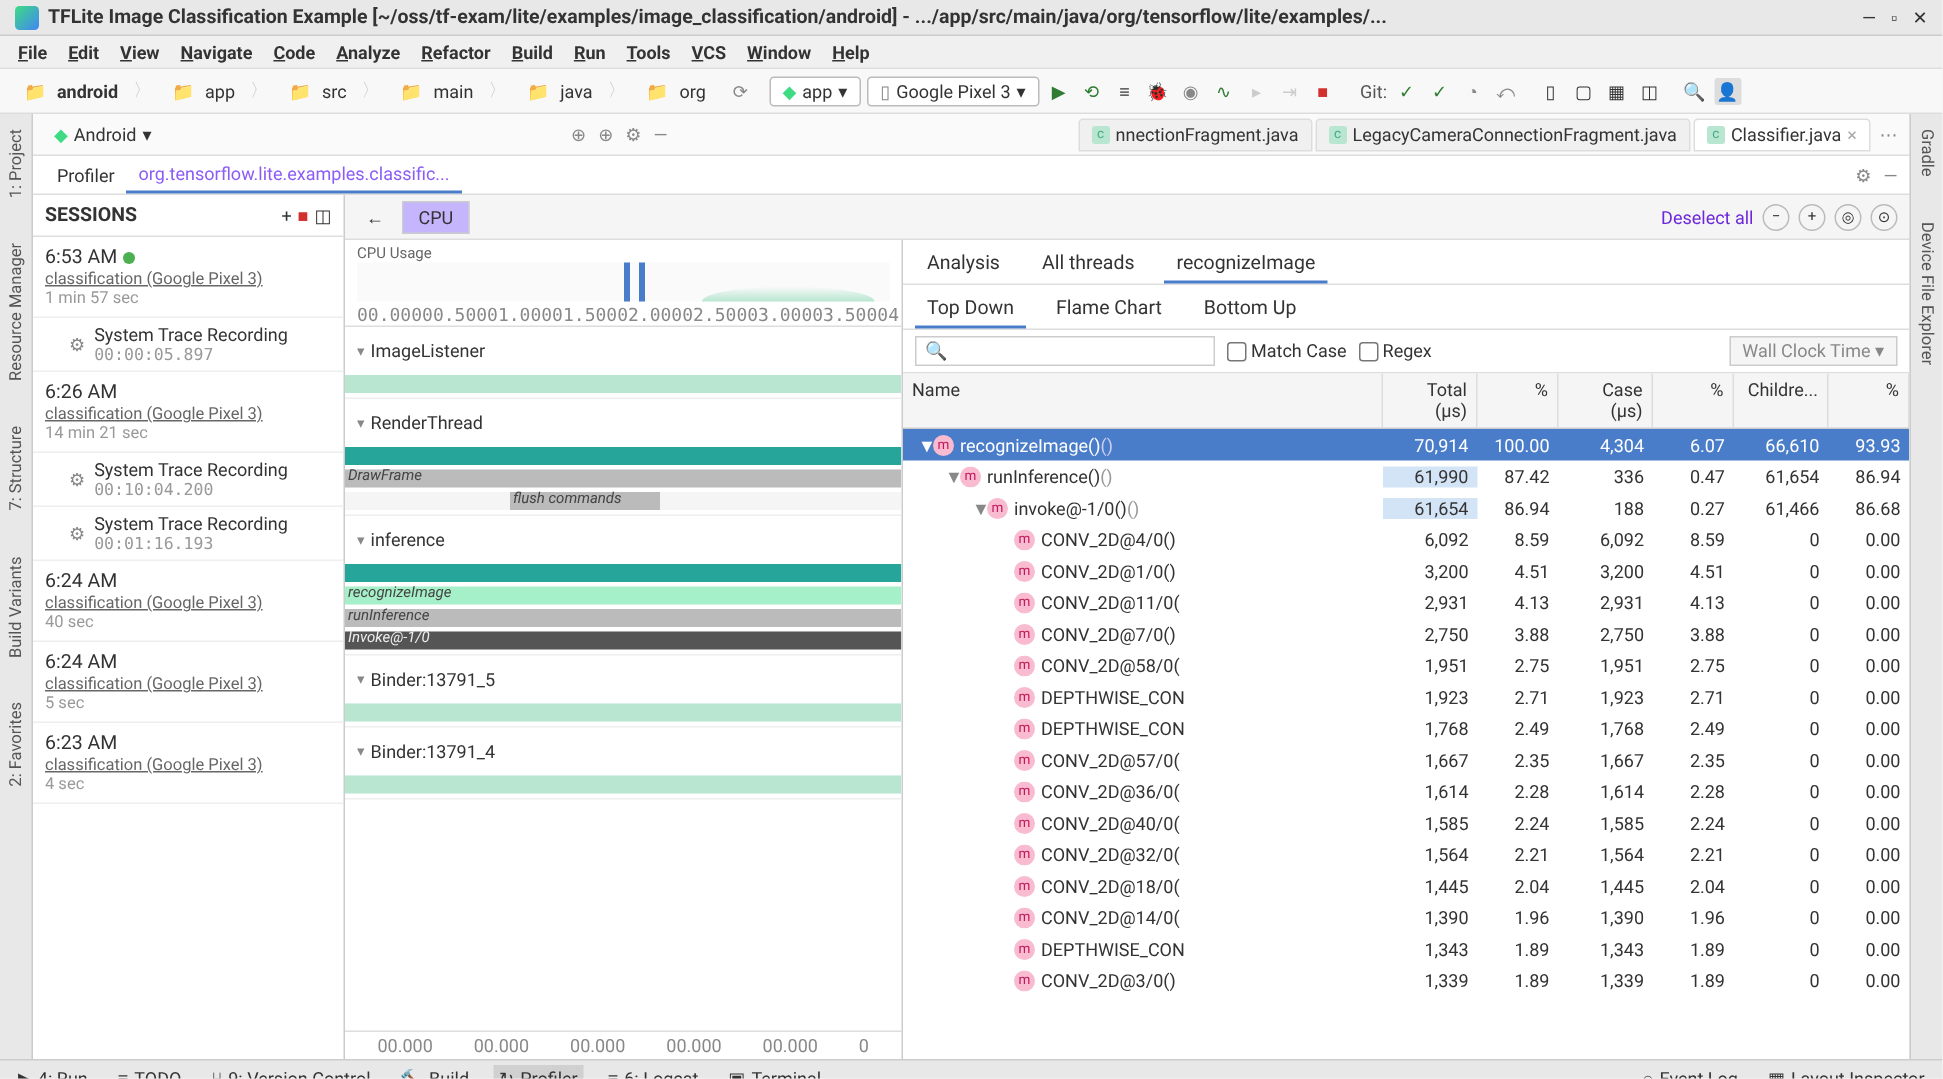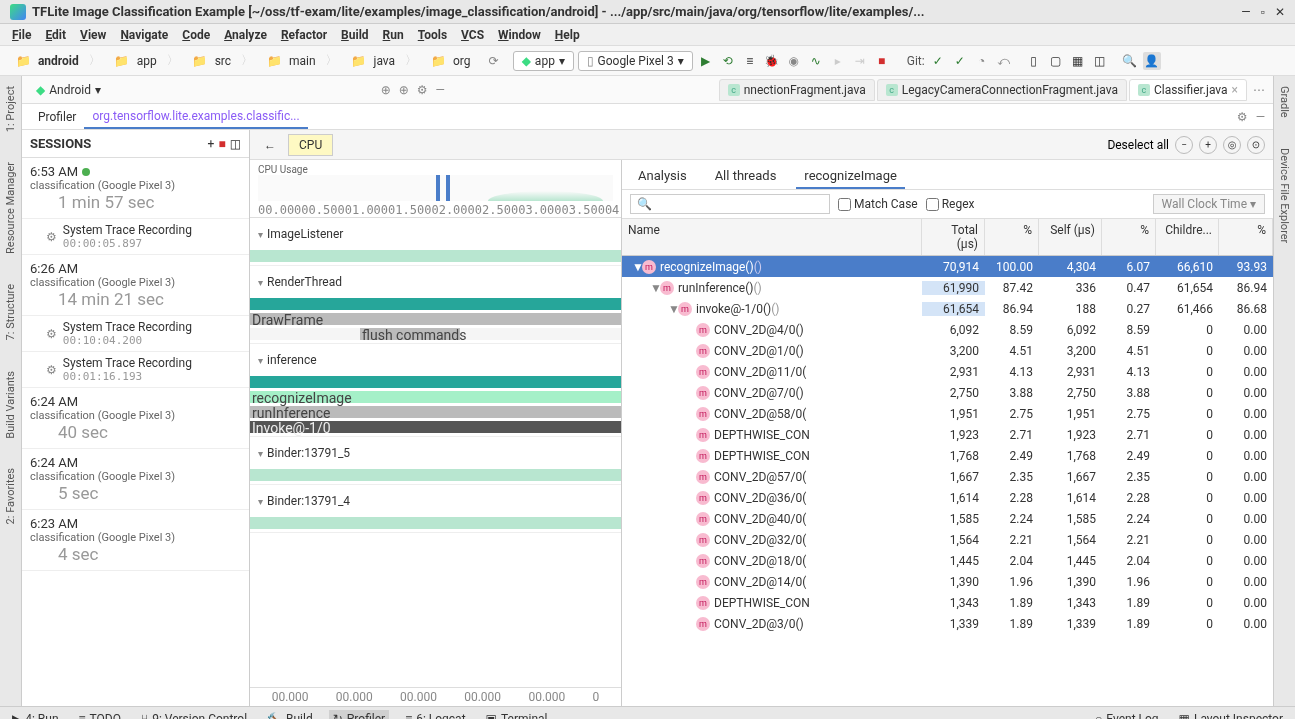--- a/index.html
+++ b/index.html
@@ -40,40 +40,40 @@
 .editor-toolbar .tab { padding: 3px 8px; background: #f0f0f0; border: 1px solid #ddd; border-radius: 3px 3px 0 0; display: flex; align-items: center; gap: 4px; }
 .editor-toolbar .tab.active { background: #fff; }
 .editor-toolbar .tab .ficon { color: #4a8; width: 12px; height: 12px; background: #b8e6d0; border-radius: 2px; display: inline-flex; align-items: center; justify-content: center; font-size: 9px; }
 
 .profiler-header { display: flex; align-items: center; padding: 4px 8px; border-bottom: 1px solid #ddd; background: #fff; height: 26px; }
 .profiler-header .plabel { font-weight: normal; padding: 2px 8px; }
 .profiler-header .pkg { color: #8b5cf6; border-bottom: 2px solid #4a7dc9; padding: 4px 8px; }
 
 .profiler-body { display: flex; flex: 1; overflow: hidden; }
 
-.sessions { width: 228px; border-right: 1px solid #ccc; background: #fff; display: flex; flex-direction: column; }
+.sessions { width: 208px; border-right: 1px solid #ccc; background: #fff; display: flex; flex-direction: column; }
 .sessions-header { padding: 6px 8px; border-bottom: 1px solid #ddd; display: flex; align-items: center; }
 .sessions-header .stitle { font-weight: bold; font-size: 13px; flex: 1; }
 .sessions-header .sbtn { margin-left: 4px; cursor: pointer; }
 .sessions-list { flex: 1; overflow-y: auto; }
 .session { padding: 6px 8px; border-bottom: 1px solid #eee; cursor: pointer; }
 .session .stime { font-size: 13px; display: flex; align-items: center; gap: 4px; }
 .session .slive { width: 8px; height: 8px; background: #4caf50; border-radius: 50%; display: inline-block; }
-.session .sname { color: #666; font-size: 11px; }
-.session .sdur { color: #999; font-size: 17px; margin-left: 28px; }
+.session .sname { color: #666; font-size: 11px; text-decoration: underline; }
+.session .sdur { color: #999; font-size: 11px; }
 .recording { padding: 4px 8px 4px 24px; display: flex; align-items: center; gap: 6px; border-bottom: 1px solid #eee; }
 .recording .ricon { color: #888; }
 .recording .rinfo .rname { font-size: 12px; }
 .recording .rinfo .rdur { font-size: 11px; color: #999; font-family: monospace; }
 
 .cpu-panel { flex: 1; display: flex; flex-direction: column; }
 .cpu-header { display: flex; align-items: center; padding: 4px 8px; border-bottom: 1px solid #ddd; height: 30px; }
 .cpu-header .back { cursor: pointer; padding: 2px 6px; }
-.cpu-header .cselect { border: 1px solid #ccc; padding: 3px 10px; margin-left: 6px; background: #fef9c3; }
-.cpu-header .deselect { margin-left: auto; color: #000000; cursor: pointer; }
+.cpu-header .cselect { border: 1px solid #ccc; padding: 3px 10px; margin-left: 6px; background: #c4b5fd; }
+.cpu-header .deselect { margin-left: auto; color: #6d28d9; cursor: pointer; }
 .cpu-header .cbtn { margin-left: 6px; width: 18px; height: 18px; border: 1px solid #bbb; border-radius: 50%; display: inline-flex; align-items: center; justify-content: center; cursor: pointer; font-size: 10px; }
 
 .cpu-body { display: flex; flex: 1; overflow: hidden; }
 
 .timeline { width: 372px; border-right: 1px solid #ccc; display: flex; flex-direction: column; background: #fff; overflow: hidden; }
 .cpu-usage { border-bottom: 1px solid #ddd; padding: 4px 8px; height: 58px; position: relative; }
 .cpu-usage .clabel { font-size: 10px; color: #666; }
 .cpu-usage .cgraph { height: 26px; position: relative; background: #fafafa; }
 .cpu-usage .cgraph .marker { position: absolute; top: 0; bottom: 0; width: 4px; background: #4a7dc9; left: 178px; }
 .cpu-usage .cgraph .marker2 { position: absolute; top: 0; bottom: 0; width: 4px; background: #4a7dc9; left: 188px; }
@@ -84,21 +84,21 @@
 .threads { flex: 1; overflow-y: hidden; }
 .thread-row { border-bottom: 1px solid #eee; }
 .thread-label { padding: 6px 8px; display: flex; align-items: center; gap: 4px; font-size: 13px; cursor: pointer; height: 32px; }
 .thread-label .tw { color: #888; font-size: 10px; }
 .thread-bars { height: 12px; background: #f5f5f5; position: relative; margin-bottom: 3px; }
 .thread-bars .bar { position: absolute; top: 0; bottom: 0; }
 .thread-bars .bar.green { background: #26a69a; }
 .thread-bars .bar.lt { background: #b8e6d0; }
 .thread-bars .bar.gray { background: #bbb; }
 .thread-bars .bar.dk { background: #555; }
-.thread-bars .barlabel { position: absolute; font-size: 14px; color: #444; top: -1px; left: 2px; }
+.thread-bars .barlabel { position: absolute; font-size: 10px; color: #444; top: -1px; left: 2px; font-style: italic; }
 .timeline-footer { border-top: 1px solid #ddd; padding: 2px 8px; display: flex; justify-content: space-around; font-size: 10px; color: #888; font-family: monospace; }
 
 .analysis { flex: 1; display: flex; flex-direction: column; background: #fff; overflow: hidden; }
 .analysis-tabs { display: flex; border-bottom: 1px solid #ddd; padding: 4px 8px 0; gap: 12px; }
 .analysis-tabs .atab { padding: 4px 8px; cursor: pointer; font-size: 13px; }
 .analysis-tabs .atab.active { border-bottom: 2px solid #4a7dc9; }
 .view-tabs { display: flex; border-bottom: 1px solid #ddd; padding: 4px 8px 0; gap: 12px; }
 .view-tabs .vtab { padding: 4px 8px; cursor: pointer; font-size: 13px; }
 .view-tabs .vtab.active { border-bottom: 2px solid #4a7dc9; }
 .filter-row { display: flex; align-items: center; padding: 4px 8px; gap: 8px; border-bottom: 1px solid #ddd; }
@@ -418,40 +418,45 @@
                 <span>0</span>
               </div>
           </div>
 
           <div class="analysis">
             <div class="analysis-tabs" id="analysis-tabs">
                 <span class="atab">Analysis</span>
                 <span class="atab">All threads</span>
                 <span class="atab active">recognizeImage</span>
               </div>
+            <div class="view-tabs" id="view-tabs">
+                <span class="vtab active">Top Down</span>
+                <span class="vtab">Flame Chart</span>
+                <span class="vtab">Bottom Up</span>
+              </div>
             <div class="filter-row">
               <div class="search">
                 <span class="sicon">🔍</span>
                 <input type="text" style="border: none; outline: none; width: 160px;">
               </div>
               <label class="cb">
                   <input type="checkbox" style="">
                   <span>Match Case</span>
                 </label>
               <label class="cb">
                   <input type="checkbox" style="">
                   <span>Regex</span>
                 </label>
               <div class="timedd"><span>Wall Clock Time</span> ▾</div>
             </div>
             <div class="table-header" id="table-header">
                 <div class="th name">Name</div>
                 <div class="th num">Total (µs)</div>
                 <div class="th pct">%</div>
-                <div class="th num">Self (µs)</div>
+                <div class="th num">Case (µs)</div>
                 <div class="th pct">%</div>
                 <div class="th num">Childre...</div>
                 <div class="th pct">%</div>
               </div>
             <div class="table-body" id="table-body">
                 <div class="tr sel">
                   <div class="td name" style="padding-left:10px">
                     <span class="tw">▼</span> 
                     <span class="micon">m</span>
                     <span>recognizeImage() </span>

